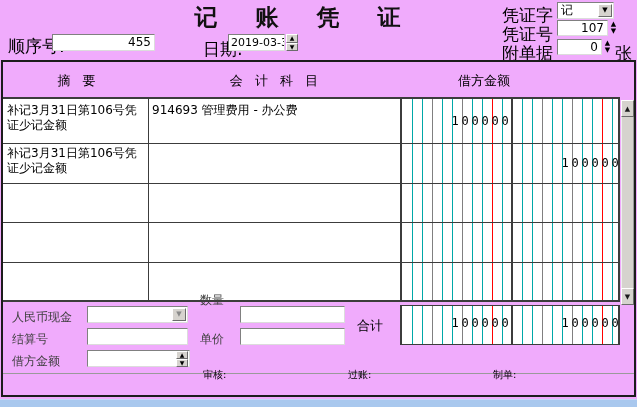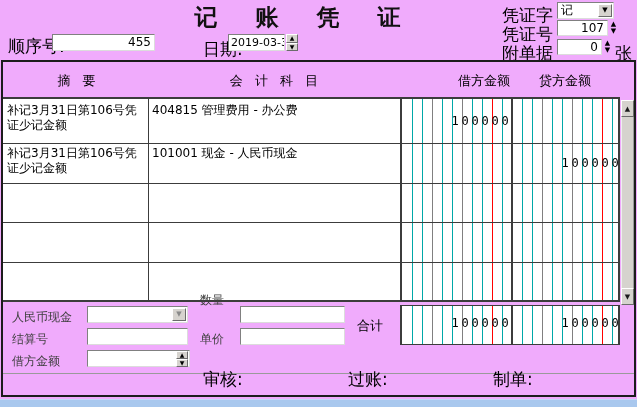--- a/index.html
+++ b/index.html
@@ -36,21 +36,21 @@
   .gridbox { position:absolute; left:400px; width:220px; background:#fff; }
   #grid-body { top:99px; height:202px; border-left:2px solid #3c3c3c; border-right:2px solid #3c3c3c; }
   #grid-total { top:305px; height:40px; border:1px solid #3c3c3c; border-left:2px solid #3c3c3c; border-right:2px solid #3c3c3c; }
   .vline { position:absolute; top:0; bottom:0; width:1px; }
   .scrollbar { position:absolute; left:621px; top:100px; width:13px; height:205px; background:#d6d3ce; }
   .sc-btn { position:absolute; left:0; width:13px; height:17px; background:#d6d3ce; border:1px solid;
             border-color:#fff #6b6b6b #6b6b6b #fff; font-size:7px; color:#1a1a1a;
             display:flex; align-items:center; justify-content:center; }
   .sc-track { position:absolute; left:0; top:17px; width:13px; height:171px; background:#d6d3ce;
               border-left:1px solid #efefef; border-right:1px solid #9a9a9a; }
-  .footer-lbl { position:absolute; top:368px; font-size:17px; color:#000; }
+  .footer-lbl { position:absolute; top:368px; font-size:10px; color:#000; }
   .watermark { position:absolute; left:498px; top:374px; width:139px; font-size:17px; font-weight:700;
                color:#4b4b4b; letter-spacing:1px; white-space:nowrap;
                text-shadow:1px 1px 0 #fffff2,-1px -1px 0 #fffff2,1px -1px 0 #fffff2,-1px 1px 0 #fffff2; }
   .taskbar { position:absolute; left:0; top:399px; width:637px; height:8px; background:#a9c8ee;
              border-top:1px solid #c3d8f4; }
 </style>
 </head>
 <body>
 
 <div id="screen">
@@ -86,27 +86,25 @@
   <div class="updown" style="left:286px;top:34px;height:17px">
     <div>▲</div>
     <div>▼</div>
   </div>
 
   <div class="whitebody"></div>
 
   <div class="colhead" style="left:148px;width:252px;text-align:center">会 计 科 目</div>
   <div class="colhead" style="left:5px;width:143px;text-align:center">摘 要</div>
   <div class="colhead" style="left:400px;width:110px;text-align:right">借方金额</div>
-  <div class="colhead" style="left:510px;width:110px;text-align:center">贷方金额</div>
   <div class="hsep" style="left:3px;top:97px;width:617px;height:2px"></div>
 
   <div class="cell" style="left:7px;top:103px;width:138px;height:38px">补记3月31日第106号凭证少记金额</div>
-  <div class="cell" style="left:152px;top:103px;width:245px;height:38px">404815 管理费用 - 办公费</div>
+  <div class="cell" style="left:152px;top:103px;width:245px;height:38px">914693 管理费用 - 办公费</div>
   <div class="cell" style="left:7px;top:146px;width:138px;height:36px">补记3月31日第106号凭证少记金额</div>
-  <div class="cell" style="left:152px;top:146px;width:245px;height:36px">101001 现金 - 人民币现金</div>
   <div class="cell" style="left:7px;top:186px;width:138px;height:34px"></div>
   <div class="cell" style="left:152px;top:186px;width:245px;height:34px"></div>
   <div class="cell" style="left:7px;top:226px;width:138px;height:34px"></div>
   <div class="cell" style="left:152px;top:226px;width:245px;height:34px"></div>
   <div class="cell" style="left:7px;top:266px;width:138px;height:33px"></div>
   <div class="cell" style="left:152px;top:266px;width:245px;height:33px"></div>
 
   <div id="grid-body" class="gridbox">
       <div class="vline" style="left: 10px; background: rgb(0, 168, 168);"></div>
       <div class="vline" style="left: 20px; background: rgb(0, 168, 168);"></div>

